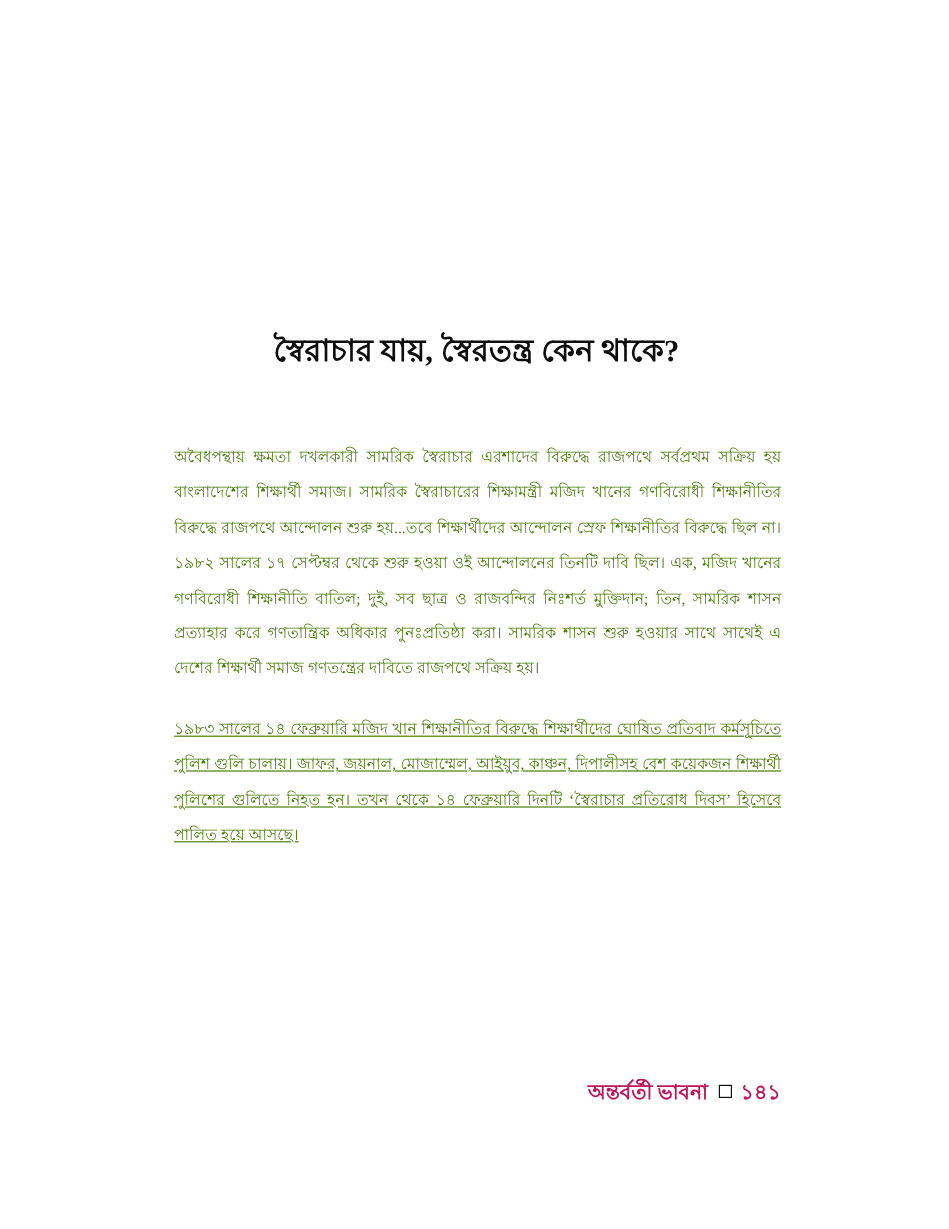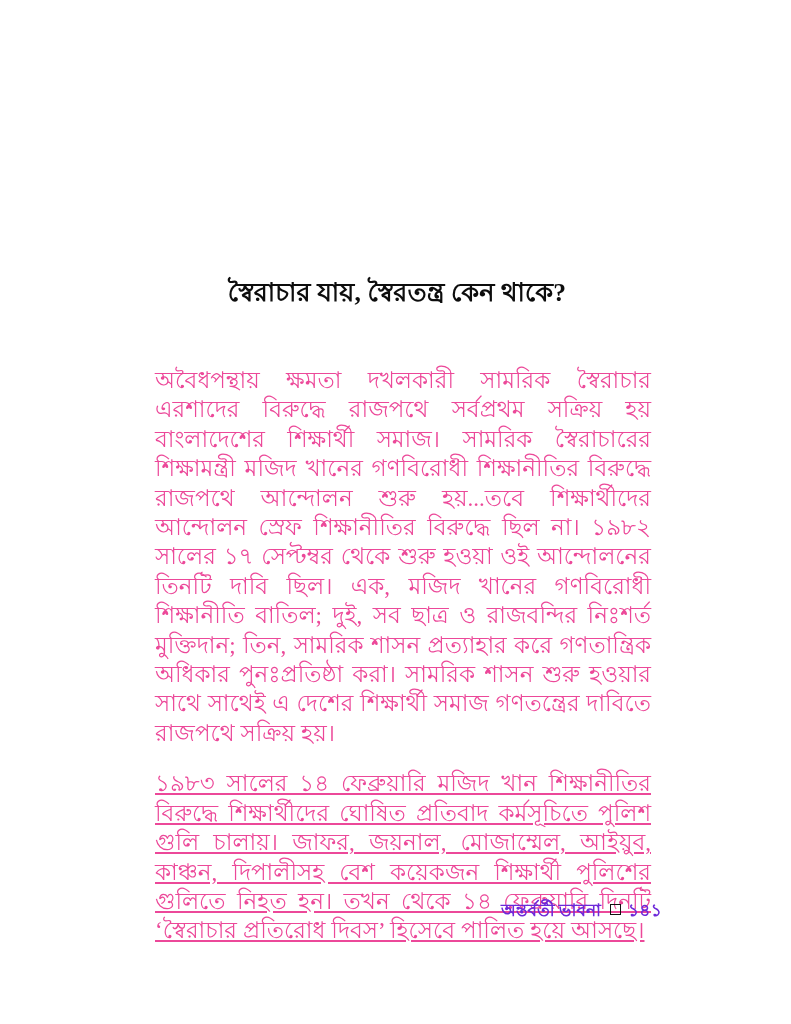--- a/index.html
+++ b/index.html
@@ -56,46 +56,46 @@
 
   
   .body-block {
     position: absolute;
     top: 366px;
     left: 0;
     width: 508px;
   }
 
   .body-paragraph {
-    margin: 0 0 21px 12px;
+    margin: 0 0 21px 2px;
     padding: 0;
-    font-size: 23px;
+    font-size: 13px;
     line-height: 29.4px;
     text-align: justify;
     text-justify: inter-word;
     word-spacing: 0.2px;
-    color: #ec4899;
+    color: #4d7c0f;
     hyphens: none;
   }
   .body-paragraph:last-child {
     margin-bottom: 0;
     text-decoration: underline;
   }
 
   
   .page-footer {
     position: absolute;
-    left: 154px;
+    left: 143px;
     top: 898px;
     width: 508px;
     text-align: right;
     font-size: 17px;
     line-height: 26px;
     font-weight: bold;
-    color: #6d28d9;
+    color: #be185d;
     white-space: nowrap;
   }
   .footer-inner {
     display: inline-block;
   }
   .footer-source {
     display: inline;
   }
   .footer-separator {
     display: inline-block;

